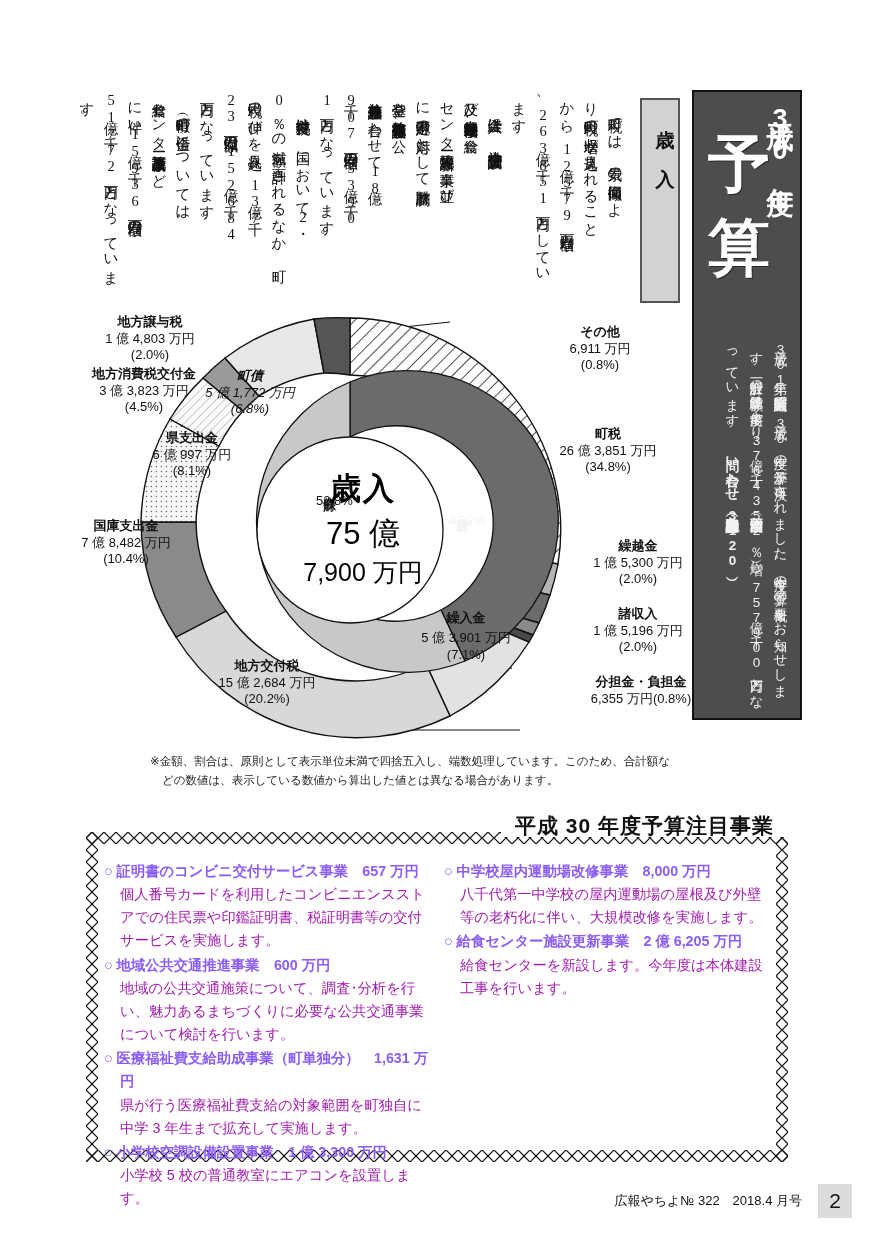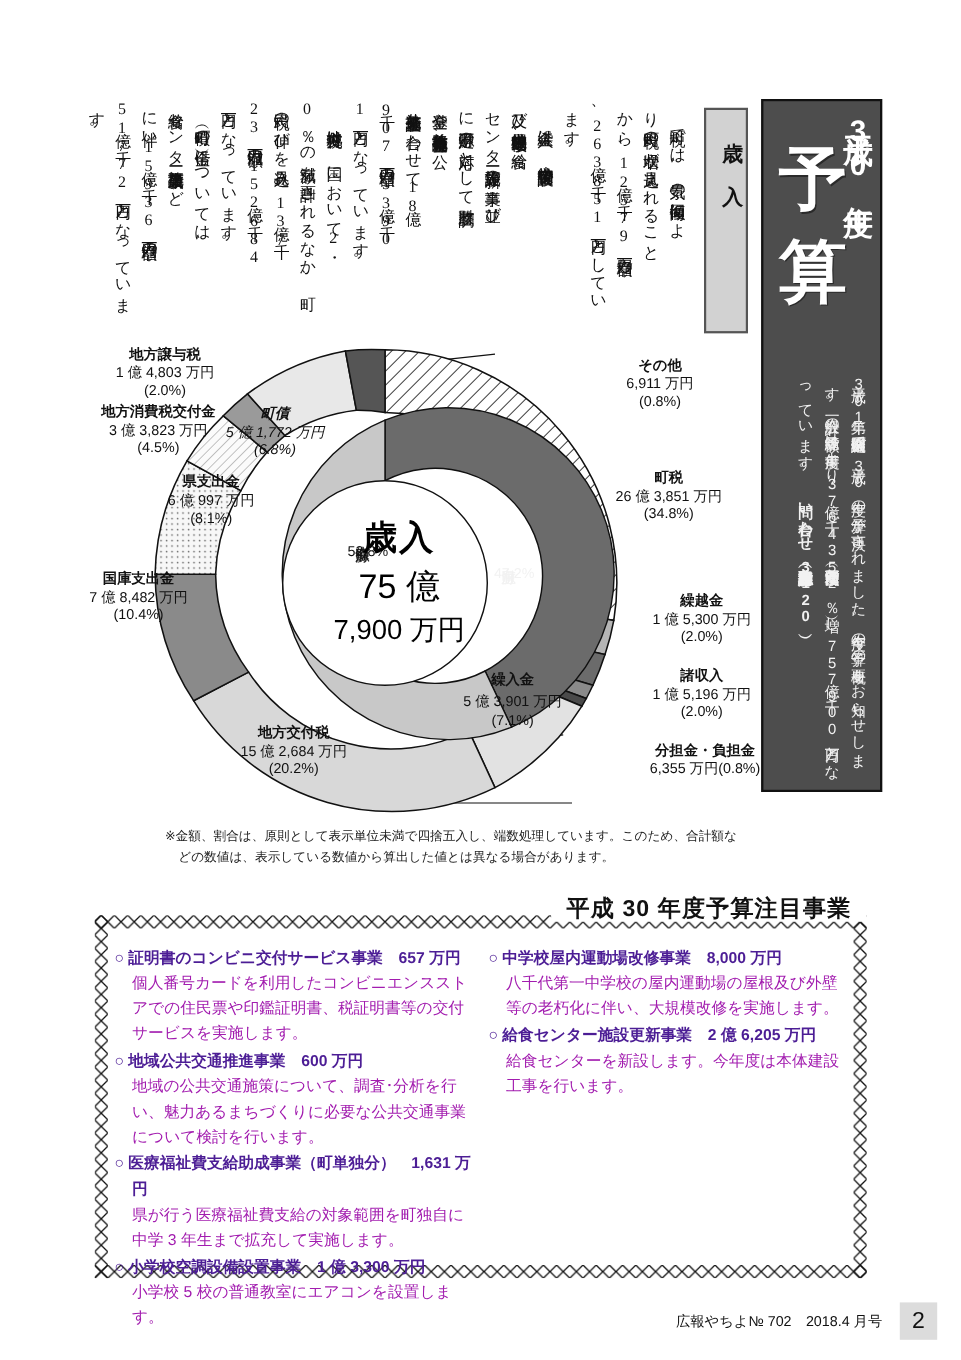--- a/index.html
+++ b/index.html
@@ -127,21 +127,21 @@
   }
   .bb-title span{background:#fff;padding:0 14px;}
   .bb-cols{
     position:absolute;left:18px;top:28px;width:668px;
     display:flex;gap:12px;
   }
   .bb-col{width:330px;}
   .proj{margin-bottom:1px;}
   .proj .hd{
     font-family:"Liberation Sans","DejaVu Sans",sans-serif;
-    font-size:14.3px;font-weight:bold;color:#4c1d95;
+    font-size:14.3px;font-weight:bold;color:#8b5cf6;
     line-height:1.62;text-indent:-16px;padding-left:16px;
   }
   .proj .hd .amt{font-weight:bold;}
   .proj .ds{
     font-family:"Liberation Sans","DejaVu Sans",sans-serif;
     font-size:14.3px;color:#a21caf;line-height:1.62;
     padding-left:16px;
   }
 
   .footer{
@@ -417,17 +417,17 @@
           </div>
           <div class="proj">
             <div class="hd"><span>○ </span><span>給食センター施設更新事業</span><span class="amt">　2 億 6,205 万円</span></div>
             <div class="ds">給食センターを新設します。今年度は本体建設工事を行います。</div>
           </div>
         </div>
     </div>
   </div>
 
   <div class="footer">
-    <div class="ft">広報やちよ№ 702　2018.4 月号</div>
+    <div class="ft">広報やちよ№ 322　2018.4 月号</div>
     <div class="pg">2</div>
   </div>
 
 </div>
 
 </body></html>

